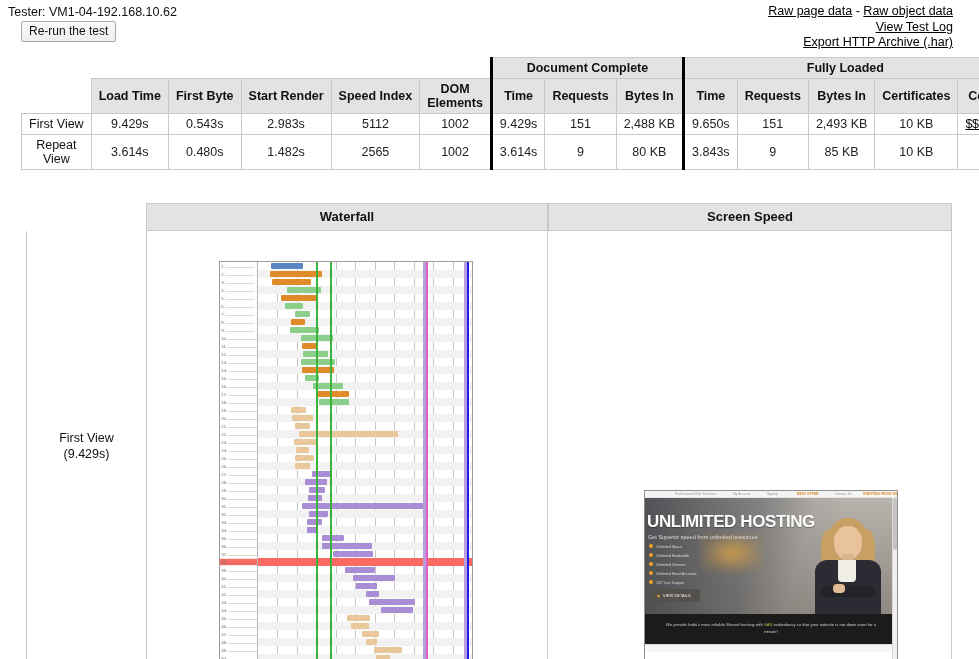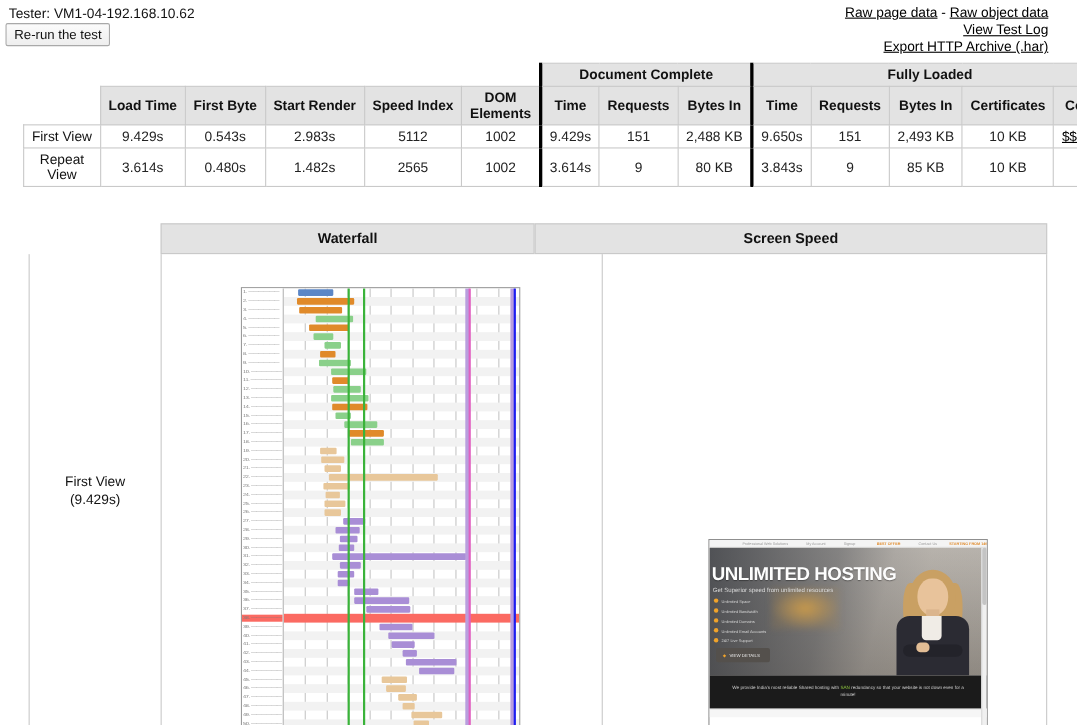--- a/index.html
+++ b/index.html
@@ -14,21 +14,21 @@
     overflow: hidden;
   }
 
   
   #topbar { position: relative; height: 48px; }
   #tester-line {
     position: absolute; left: 8px; top: 5px;
     font-size: 12.5px; color: #111;
   }
   #rerun-button {
-    position: absolute; left: 5px; top: 21px;
+    position: absolute; left: 21px; top: 21px;
     font-family: "Liberation Sans", sans-serif;
     font-size: 12px;
     padding: 2px 7px 3px 7px;
     background: linear-gradient(#fbfbfb,#eeeeee);
     border: 1px solid #a9a9a9;
     border-radius: 2px;
     color: #111;
     cursor: pointer;
   }
   #top-links {
@@ -91,21 +91,21 @@
   }
   #panel-head .head-cell {
     background: #e3e3e3;
     border: 1px solid #c9c9c9;
     text-align: center;
     font-weight: bold;
     font-size: 13px;
     padding: 5px 0 6px 0;
     color: #111;
   }
-  #head-waterfall { width: 340px; }
+  #head-waterfall { width: 402px; }
   #head-screenshot { width: 402px; flex: 1; }
 
   #panel-body { display: flex; border: 1px solid #c9c9c9; border-top: none; height: 430px; }
   #label-col {
     width: 120px;
     border-right: 1px solid #c9c9c9;
     display: flex; align-items: center; justify-content: center;
     text-align: center;
     font-size: 12.5px; line-height: 16px;
     color: #111;

